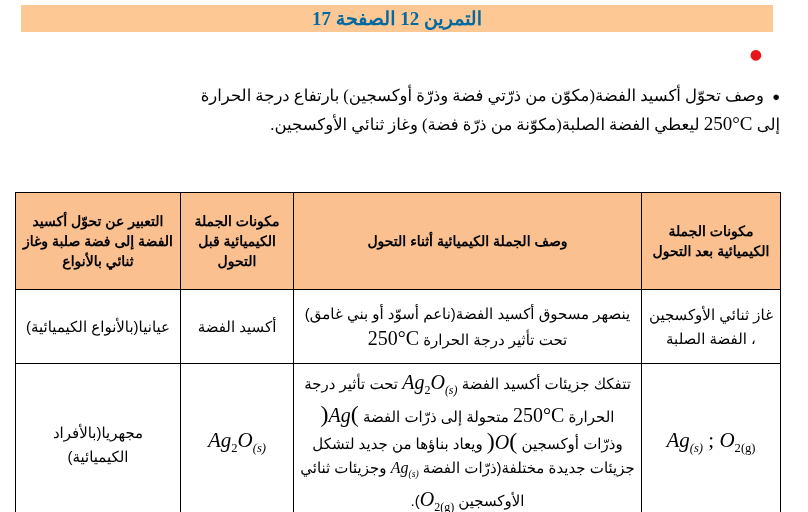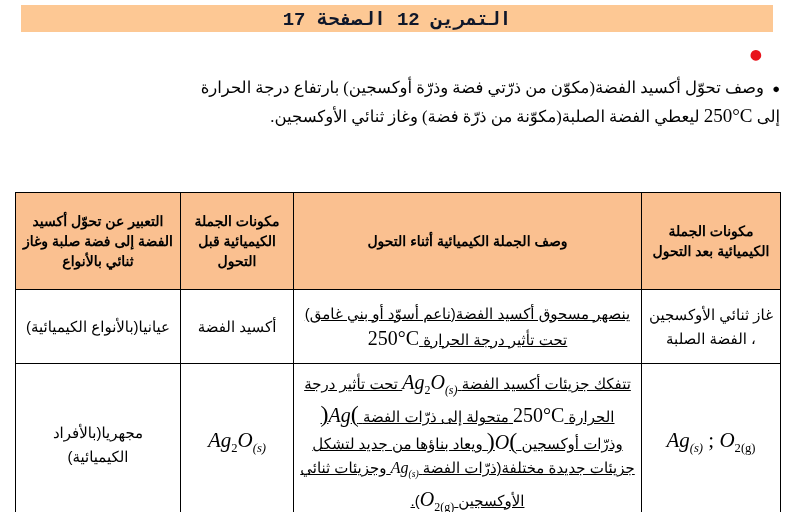--- a/index.html
+++ b/index.html
@@ -1,39 +1,39 @@
 <!DOCTYPE html>
 <html><head>
 <meta charset="utf-8">
 <style>
   html, body { margin:0; padding:0; background:#ffffff; }
   body { width:808px; height:512px; position:relative; overflow:hidden;
          font-family:"DejaVu Sans", sans-serif; color:#000; }
   .title-bar { position:absolute; left:21px; top:5px; width:752px; height:27px;
                background:#fdc894; display:flex; align-items:center; justify-content:center; }
-  .title-text { color:#0f172a; font-weight:bold; font-size:19px; direction:rtl;
-                font-family:Liberation Mono, monospace; }
+  .title-text { color:#0369a1; font-weight:bold; font-size:19px; direction:rtl;
+                font-family:Liberation Serif, serif; }
   .heading { position:absolute; right:46px; top:46px; direction:rtl;
              color:#e8141c; font-weight:bold; font-size:16px; display:flex; align-items:center; }
   .heading .bullet { font-size:14px; margin-left:10px; }
-  .para { position:absolute; right:28px; top:74px; width:760px; direction:rtl; text-align:right;
+  .para { position:absolute; right:28px; top:82px; width:760px; direction:rtl; text-align:right;
           font-size:16.5px; line-height:27px; font-family:"Liberation Serif", serif; }
   .para .bullet { font-size:13px; margin-left:4px; }
   .math { font-family:"Liberation Serif", serif; font-style:italic; direction:ltr; unicode-bidi:isolate; display:inline-block;text-align:center; }
   .math .up { font-style:normal; }
   .math sub { font-size:0.6em; font-style:italic; }
   table.main { position:absolute; left:15px; top:158px; width:765px; height:329px;
                border-collapse:collapse; direction:rtl; table-layout:fixed;margin-top:34px; }
   table.main td, table.main th { border:1.5px solid #000; text-align:center; vertical-align:middle;
                padding:2px 6px; font-family:"Liberation Sans", sans-serif; }
   table.main th { background:#fac090; font-weight:bold; font-size:14px; line-height:20px; height:92px; }
   table.main td { font-size:15px; line-height:24px; }
   .row1 td { height:69px; }
   .row2 td { height:157px; }
-  .c-desc { font-size:16px; line-height:28px;text-decoration:underline; }
+  .c-desc { font-size:16px; line-height:28px; }
   .big-math { font-size:21px; }
   .paren { font-size:24px; font-family:"Liberation Serif", serif; }
 </style>
 </head>
 <body>
 
 <div class="title-bar">
   <span class="title-text">التمرين 12 الصفحة 17</span>
 </div>
 

